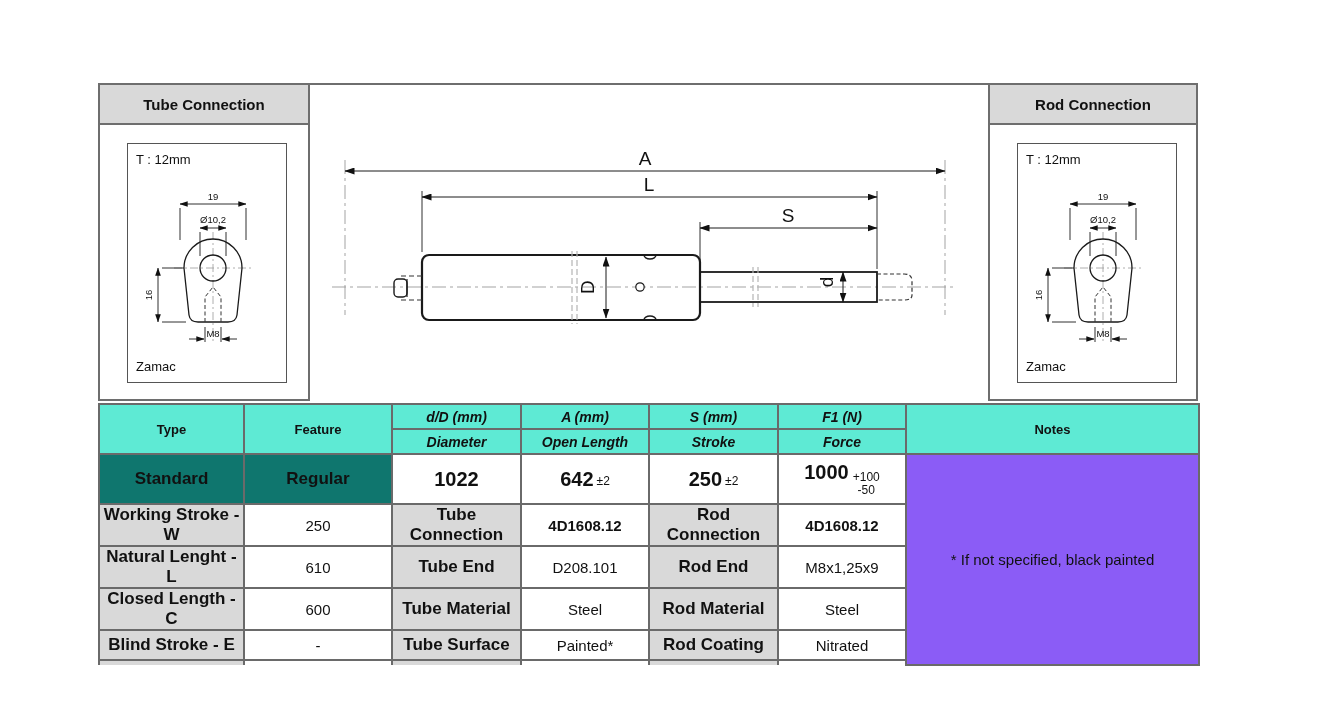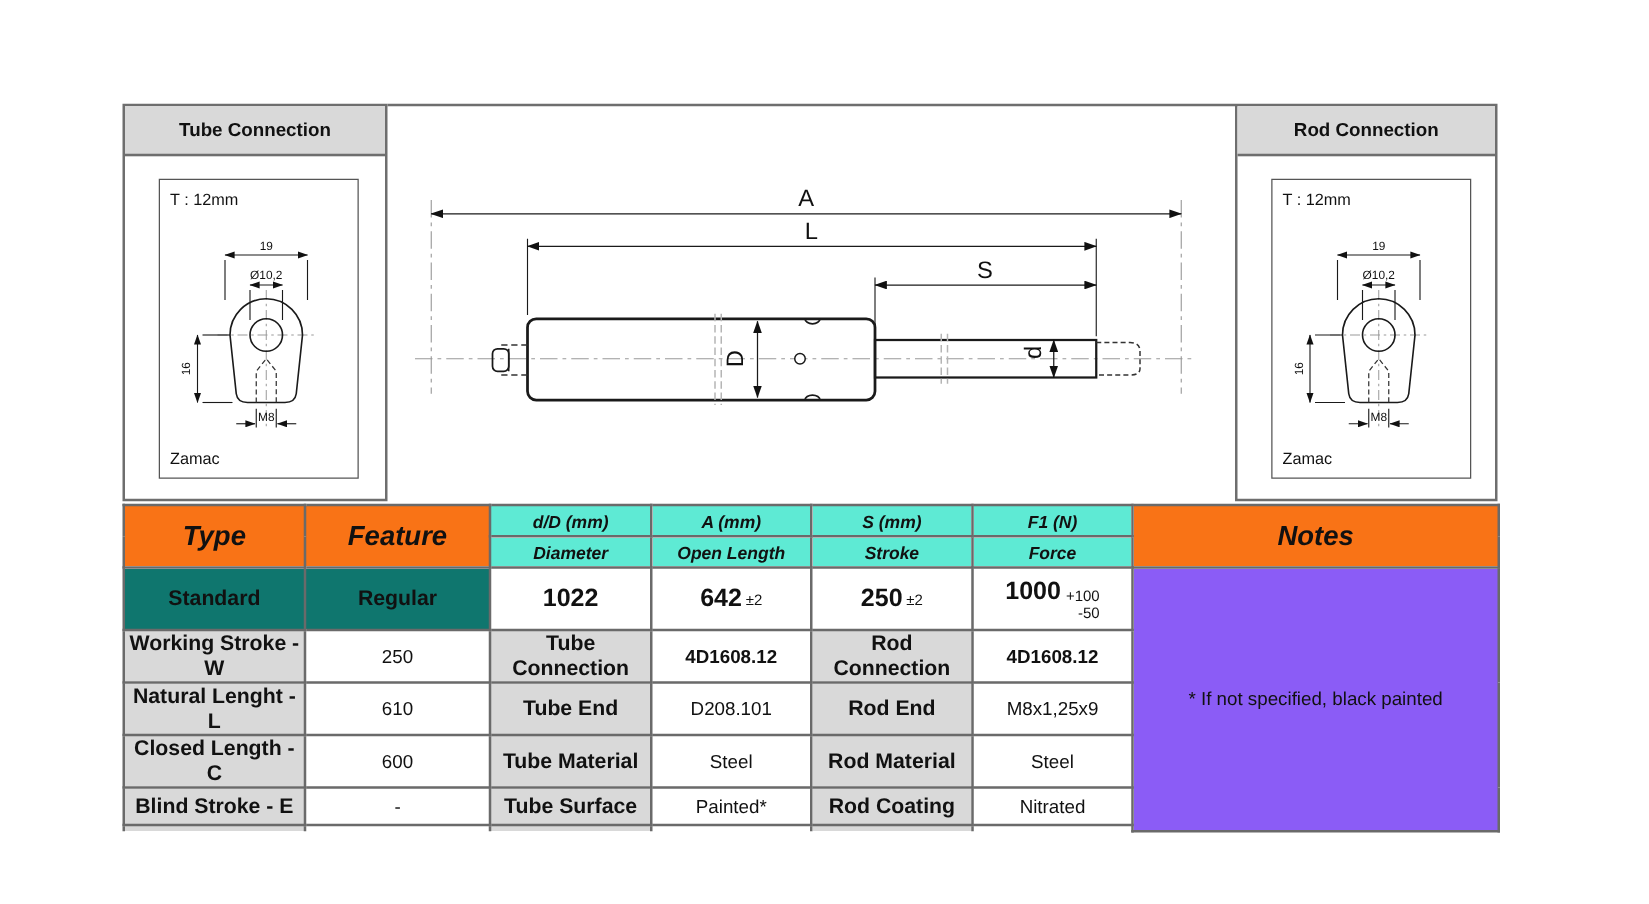--- a/index.html
+++ b/index.html
@@ -19,25 +19,25 @@
   
   .drawing{position:absolute;left:310px;top:83px;width:678px;height:318px;border-top:2px solid #6e6e6e;box-sizing:border-box;}
   svg text{font-family:"Liberation Sans", sans-serif;fill:#111;}
   .dimtext{font-size:19px;}
   .smalldim{font-size:9.5px;}
 
   
   table.spec{position:absolute;left:98px;top:403px;width:1100px;border-collapse:collapse;table-layout:fixed;}
   table.spec td{border:2px solid #6a6a6a;text-align:center;vertical-align:middle;padding:0;overflow:hidden;box-sizing:border-box;}
   td.hdr{background:#5eead4;font-weight:bold;font-size:14px;font-style:italic;}
-  td.hdr-big{background:#f97316;font-weight:bold;font-size:22px;font-style:italic;}
+  td.hdr-big{background:#5eead4;font-weight:bold;font-size:13px;}
   td.val-big{font-weight:bold;font-size:17px;background:#0f766e;}
   .bigval{font-weight:bold;font-size:20px;background:#fff;border-radius:20px;}
   .tol{font-size:12px;font-weight:normal;margin-left:3px;vertical-align:1px;}
-  .stack{display:inline-flex;flex-direction:column;font-size:12px;font-weight:normal;line-height:1.05;margin-left:4px;text-align:right;vertical-align:-2px;}
+  .stack{display:inline-flex;flex-direction:column;font-size:12px;font-weight:normal;line-height:1.05;margin-left:4px;text-align:center;vertical-align:-2px;}
   .stack i{font-style:normal;}
   td.dlabel{background:#d9d9d9;font-weight:bold;font-size:17px;text-align:right;padding-right:5px;}
   td.dval{background:#fff;font-size:15px;}
   td.dval.b{font-weight:bold;margin-left:44px;}
   td.notes-open{border:none;background:#8b5cf6;text-align:left;vertical-align:top;padding:16px 0 0 10px;font-size:15px;}
   tr.sliver td{height:5px;border-bottom:none;}
 </style>
 </head>
 <body>
 

